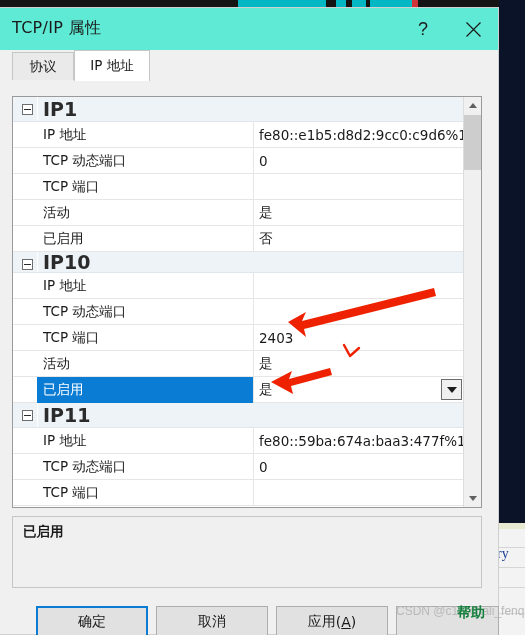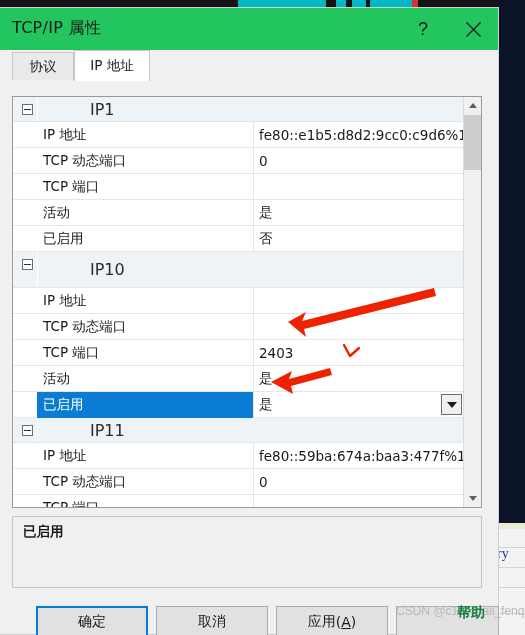--- a/index.html
+++ b/index.html
@@ -20,21 +20,21 @@
   .bg-ssms .greenbar{position:absolute;left:0;top:0;width:57px;height:6px;background:#e8ead2;}
   .bg-ssms .vline{position:absolute;top:6px;width:1px;height:106px;background:#c8c8c8;}
   .bg-query-text{position:absolute;left:497px;top:546px;font-size:14px;color:#1c3f94;
     font-family:"Liberation Serif",serif;letter-spacing:.2px;}
 
   
   #dialog{
     position:absolute;left:0;top:7px;width:499px;height:628px;
     background:#f0f0f0;border:1px solid #d0d0d0;border-left:none;box-sizing:border-box;
   }
-  .titlebar{height:42px;background:#22c55e;position:relative;}
+  .titlebar{height:42px;background:#5eead4;position:relative;}
   .title-text{
     position:absolute;left:12px;top:10px;font-size:16px;color:#1a1a1a;
     font-family:"DejaVu Sans","Liberation Sans",sans-serif;letter-spacing:.3px;
   }
   .tb-btn{position:absolute;top:0;height:42px;width:46px;display:flex;align-items:center;justify-content:center;
     color:#1a1a1a;cursor:default;}
   .tb-help{right:52px;font-size:18px;}
   .tb-close{right:2px;}
   .tb-close svg{display:block;}
 
@@ -59,21 +59,21 @@
   .row .lbl{
     position:absolute;left:30px;font-size:13.5px;color:#1a1a1a;white-space:nowrap;
     font-family:"DejaVu Sans","Liberation Sans",sans-serif;
   }
   .row .val{
     position:absolute;left:246px;font-size:13.5px;color:#1a1a1a;white-space:nowrap;
     font-family:"DejaVu Sans","Liberation Sans",sans-serif;
   }
   .row .splitter{position:absolute;left:240px;top:0;bottom:0;width:1px;background:#e6e6e6;}
   .row.group{background:#eef3f8;border-bottom:1px solid #dfe6ee;}
-  .row.group .lbl{left:30px;font-weight:normal;color:#2b2b2b;font-size:16px;margin-left:47px;}
+  .row.group .lbl{left:30px;font-weight:bold;color:#2b2b2b;font-size:19px;}
   .expander{position:absolute;left:9px;top:7px;width:11px;height:11px;border:1px solid #6d6d6d;
     background:#ffffff;box-sizing:border-box;}
   .expander::before{content:"";position:absolute;left:1px;top:4px;width:7px;height:1px;background:#2b2b2b;}
   .row.sel{background:transparent;}
   .row.sel .selbox{position:absolute;left:24px;top:0;width:216px;height:26px;background:#0a7cd4;}
   .row.sel .lbl{color:#ffffff;z-index:2;}
   .leftgutter{position:absolute;left:0;top:0;bottom:0;width:24px;background:#ffffff;
     border-right:1px solid #ffffff;}
   .row.group .leftgutter{background:#eef3f8;}
 
@@ -207,21 +207,21 @@
         <div class="lbl">活动</div>
         <div class="val">是</div>
       </div>
       <div class="row">
         <div class="leftgutter"></div>
         <div class="splitter"></div>
         <div class="lbl">已启用</div>
         <div class="val">否</div>
       </div>
 
-      <div class="row group" style="height:36px;">
+      <div class="row group" style="height:21px;">
         <div class="leftgutter"></div>
         <div class="expander"></div>
         <div class="lbl">IP10</div>
       </div>
       <div class="row">
         <div class="leftgutter"></div>
         <div class="splitter"></div>
         <div class="lbl">IP 地址</div>
       </div>
       <div class="row">

